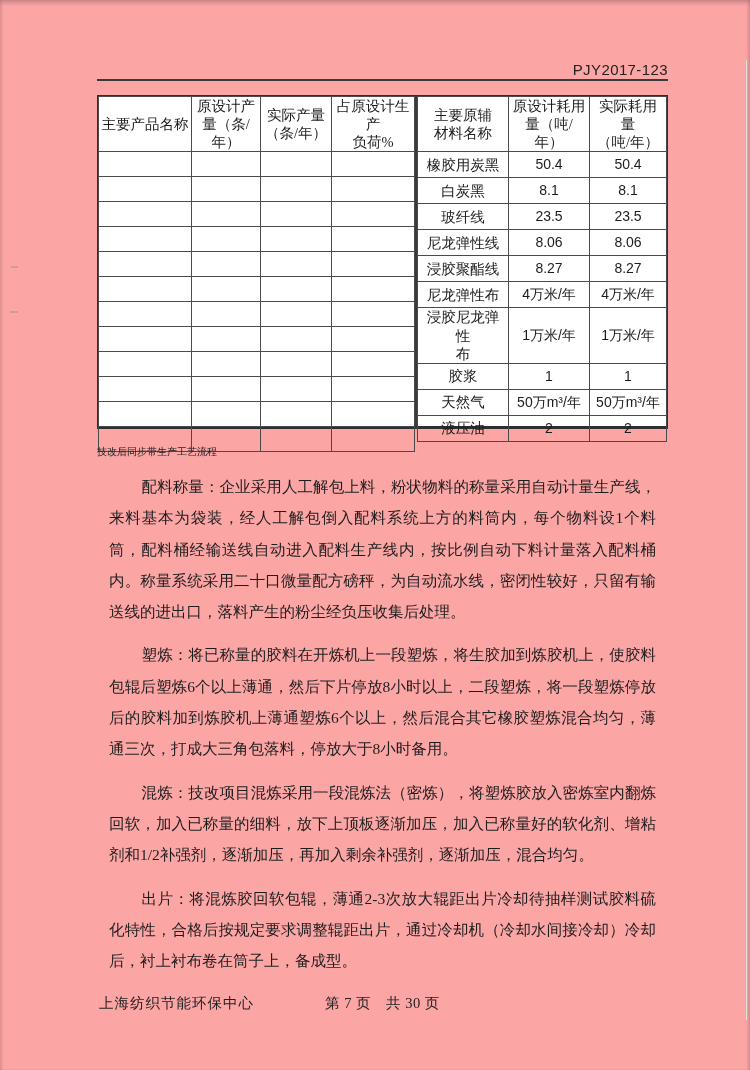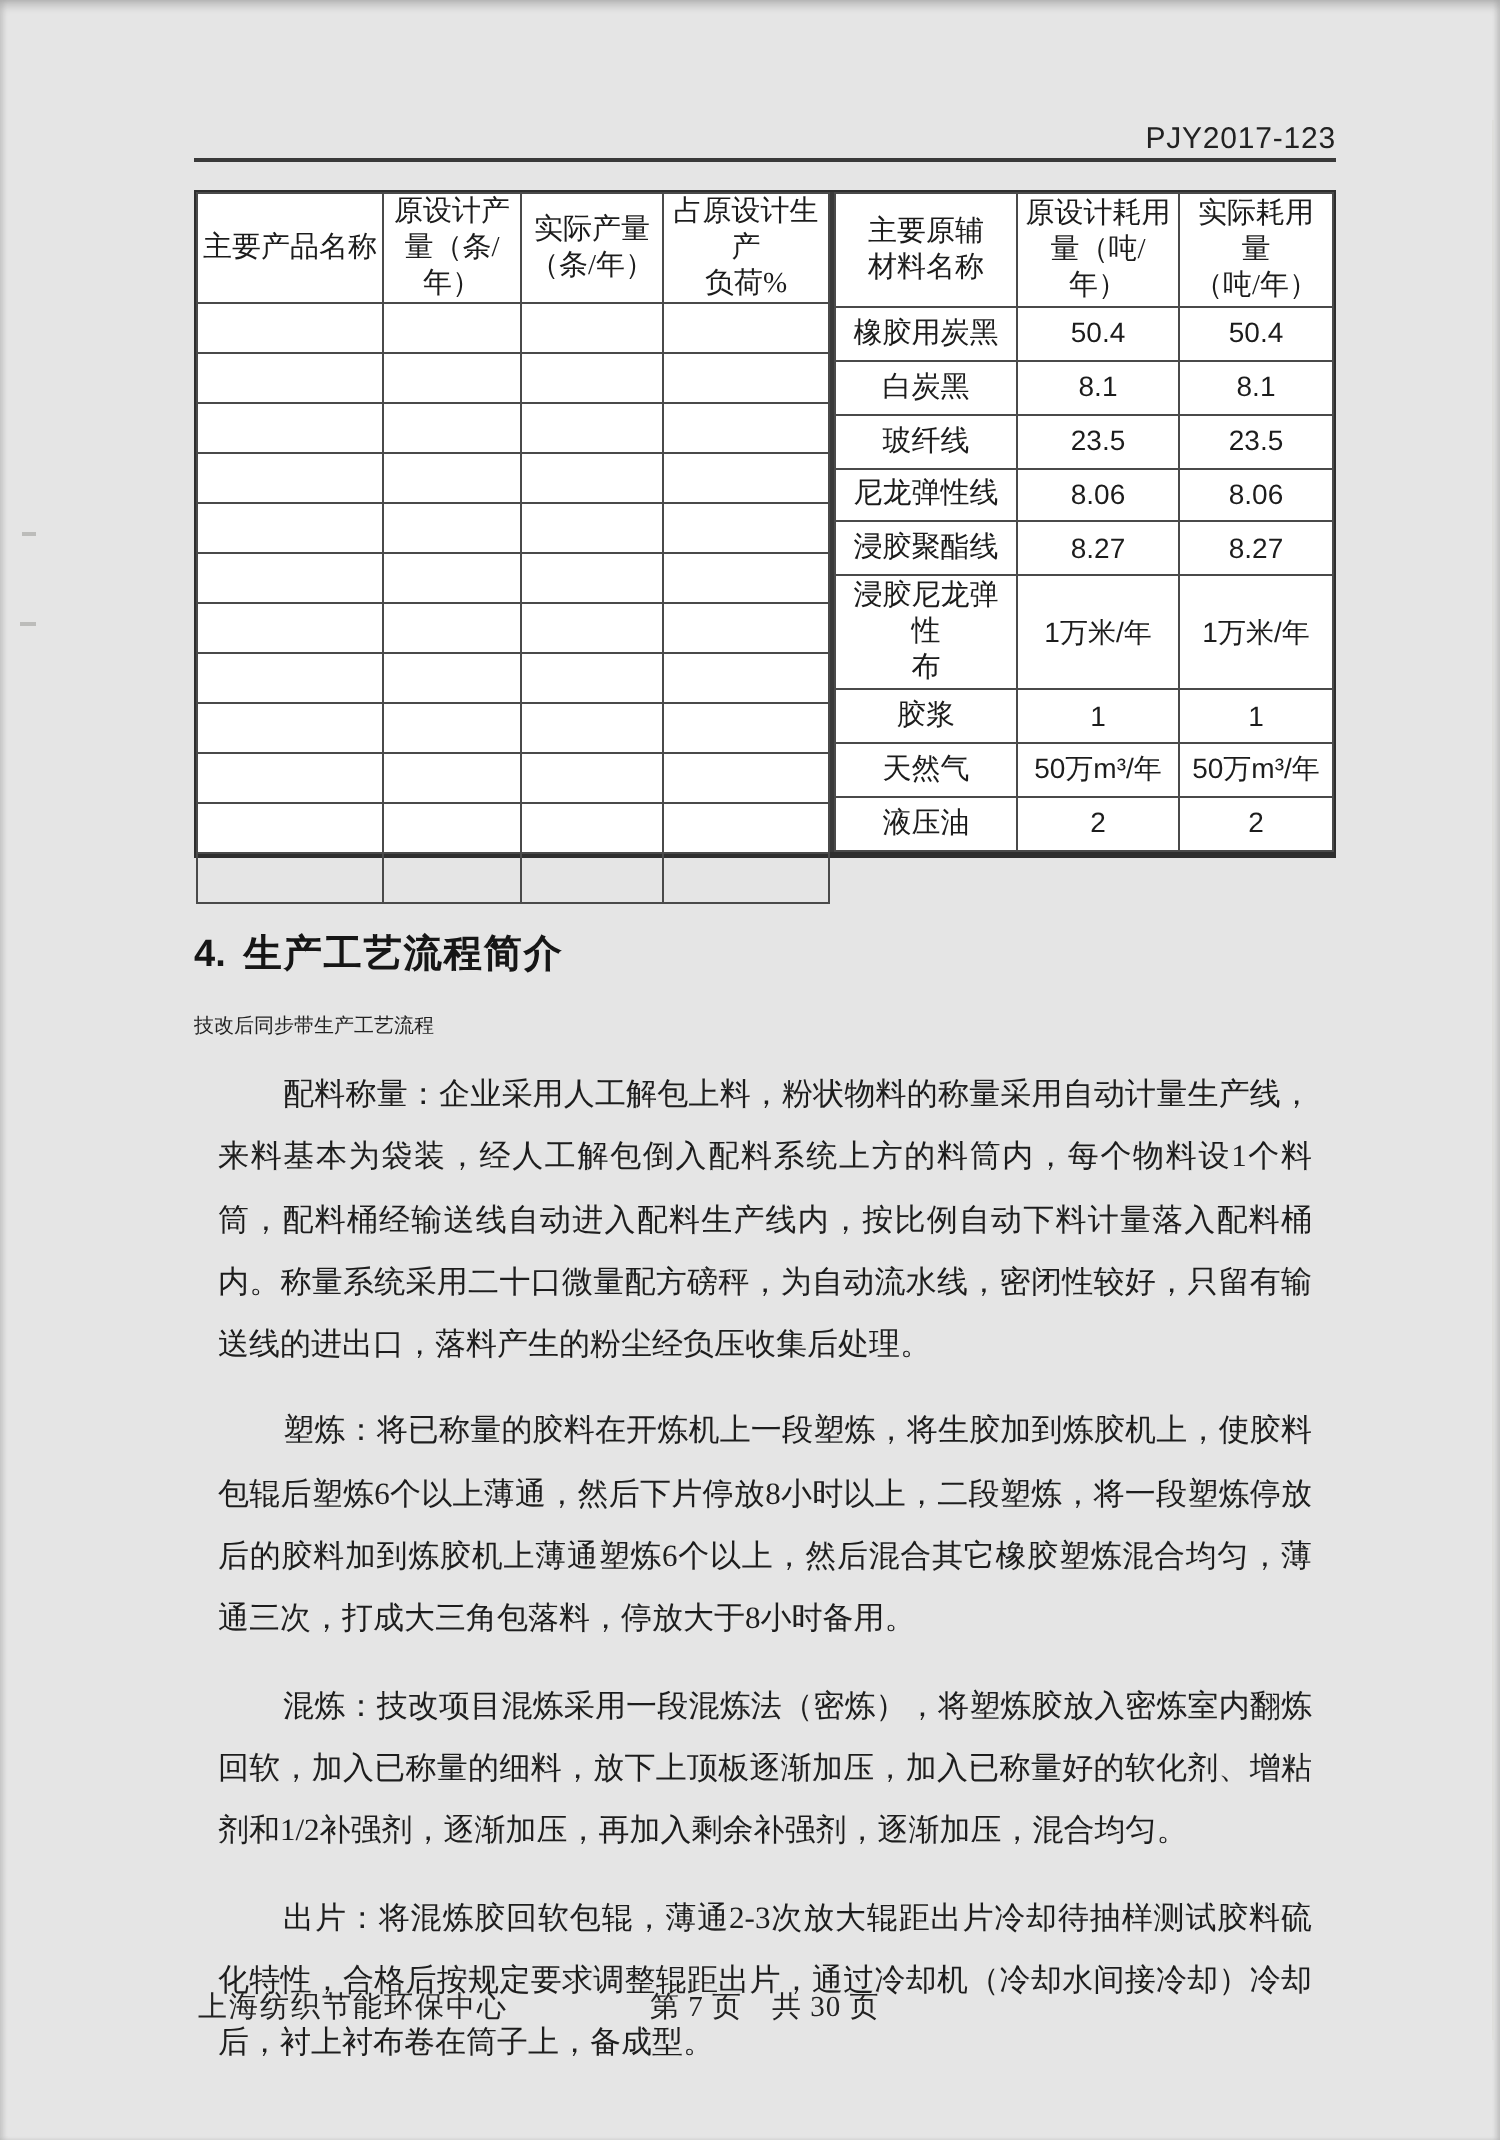--- a/index.html
+++ b/index.html
@@ -1,18 +1,18 @@
 <!DOCTYPE html>
 <html><head>
 <meta charset="utf-8">
 <style>
   html,body{margin:0;padding:0;}
   body{width:750px;height:1070px;background:#ffffff;position:relative;overflow:hidden;
        font-family:"Liberation Serif",serif;color:#1d1d1d;}
-  .page{position:absolute;inset:0;background:#e5e5e5;
+  .page{position:absolute;inset:0;background:#fca5a5;
         box-shadow:inset 0 3px 4px rgba(0,0,0,.18), inset -2px 0 2px rgba(0,0,0,.08), inset 2px 0 2px rgba(0,0,0,.05);}
   .content{position:absolute;left:97px;top:0;width:571px;}
 
   
   .doc-header{height:81px;border-bottom:2px solid #3a3a3a;display:flex;align-items:flex-end;justify-content:flex-end;
               padding-bottom:1px;box-sizing:border-box;}
   .doc-number{font-family:"Liberation Sans",sans-serif;font-size:15px;color:#222;letter-spacing:.4px;}
 
   
   .tbl-wrap{margin-top:14px;display:flex;align-items:stretch;height:334px;
@@ -192,20 +192,25 @@
         <tr>
           <td class="cell-name">尼龙弹性线</td>
           <td class="cell-val">8.06</td>
           <td class="cell-val">8.06</td>
         </tr>
         <tr>
           <td class="cell-name">浸胶聚酯线</td>
           <td class="cell-val">8.27</td>
           <td class="cell-val">8.27</td>
         </tr>
+        <tr>
+          <td class="cell-name">尼龙弹性布</td>
+          <td class="cell-val">4万米/年</td>
+          <td class="cell-val">4万米/年</td>
+        </tr>
         <tr class="row-tall">
           <td class="cell-name">浸胶尼龙弹性
 布</td>
           <td class="cell-val">1万米/年</td>
           <td class="cell-val">1万米/年</td>
         </tr>
         <tr>
           <td class="cell-name">胶浆</td>
           <td class="cell-val">1</td>
           <td class="cell-val">1</td>
@@ -217,23 +222,20 @@
         </tr>
         <tr>
           <td class="cell-name">液压油</td>
           <td class="cell-val">2</td>
           <td class="cell-val">2</td>
         </tr>
       </tbody>
         </table>
     </div>
 
-    <div class="sec-heading">
-      <span class="num">4.</span><span>生产工艺流程简介</span>
-    </div>
 
     <div class="sec-subtitle">技改后同步带生产工艺流程</div>
 
     <div class="paragraphs">
       <p class="para">配料称量：企业采用人工解包上料，粉状物料的称量采用自动计量生产线，来料基本为袋装，经人工解包倒入配料系统上方的料筒内，每个物料设1个料筒，配料桶经输送线自动进入配料生产线内，按比例自动下料计量落入配料桶内。称量系统采用二十口微量配方磅秤，为自动流水线，密闭性较好，只留有输送线的进出口，落料产生的粉尘经负压收集后处理。</p>
       <p class="para">塑炼：将已称量的胶料在开炼机上一段塑炼，将生胶加到炼胶机上，使胶料包辊后塑炼6个以上薄通，然后下片停放8小时以上，二段塑炼，将一段塑炼停放后的胶料加到炼胶机上薄通塑炼6个以上，然后混合其它橡胶塑炼混合均匀，薄通三次，打成大三角包落料，停放大于8小时备用。</p>
       <p class="para">混炼：技改项目混炼采用一段混炼法（密炼），将塑炼胶放入密炼室内翻炼回软，加入已称量的细料，放下上顶板逐渐加压，加入已称量好的软化剂、增粘剂和1/2补强剂，逐渐加压，再加入剩余补强剂，逐渐加压，混合均匀。</p>
       <p class="para">出片：将混炼胶回软包辊，薄通2-3次放大辊距出片冷却待抽样测试胶料硫化特性，合格后按规定要求调整辊距出片，通过冷却机（冷却水间接冷却）冷却后，衬上衬布卷在筒子上，备成型。</p>
     </div>
 

